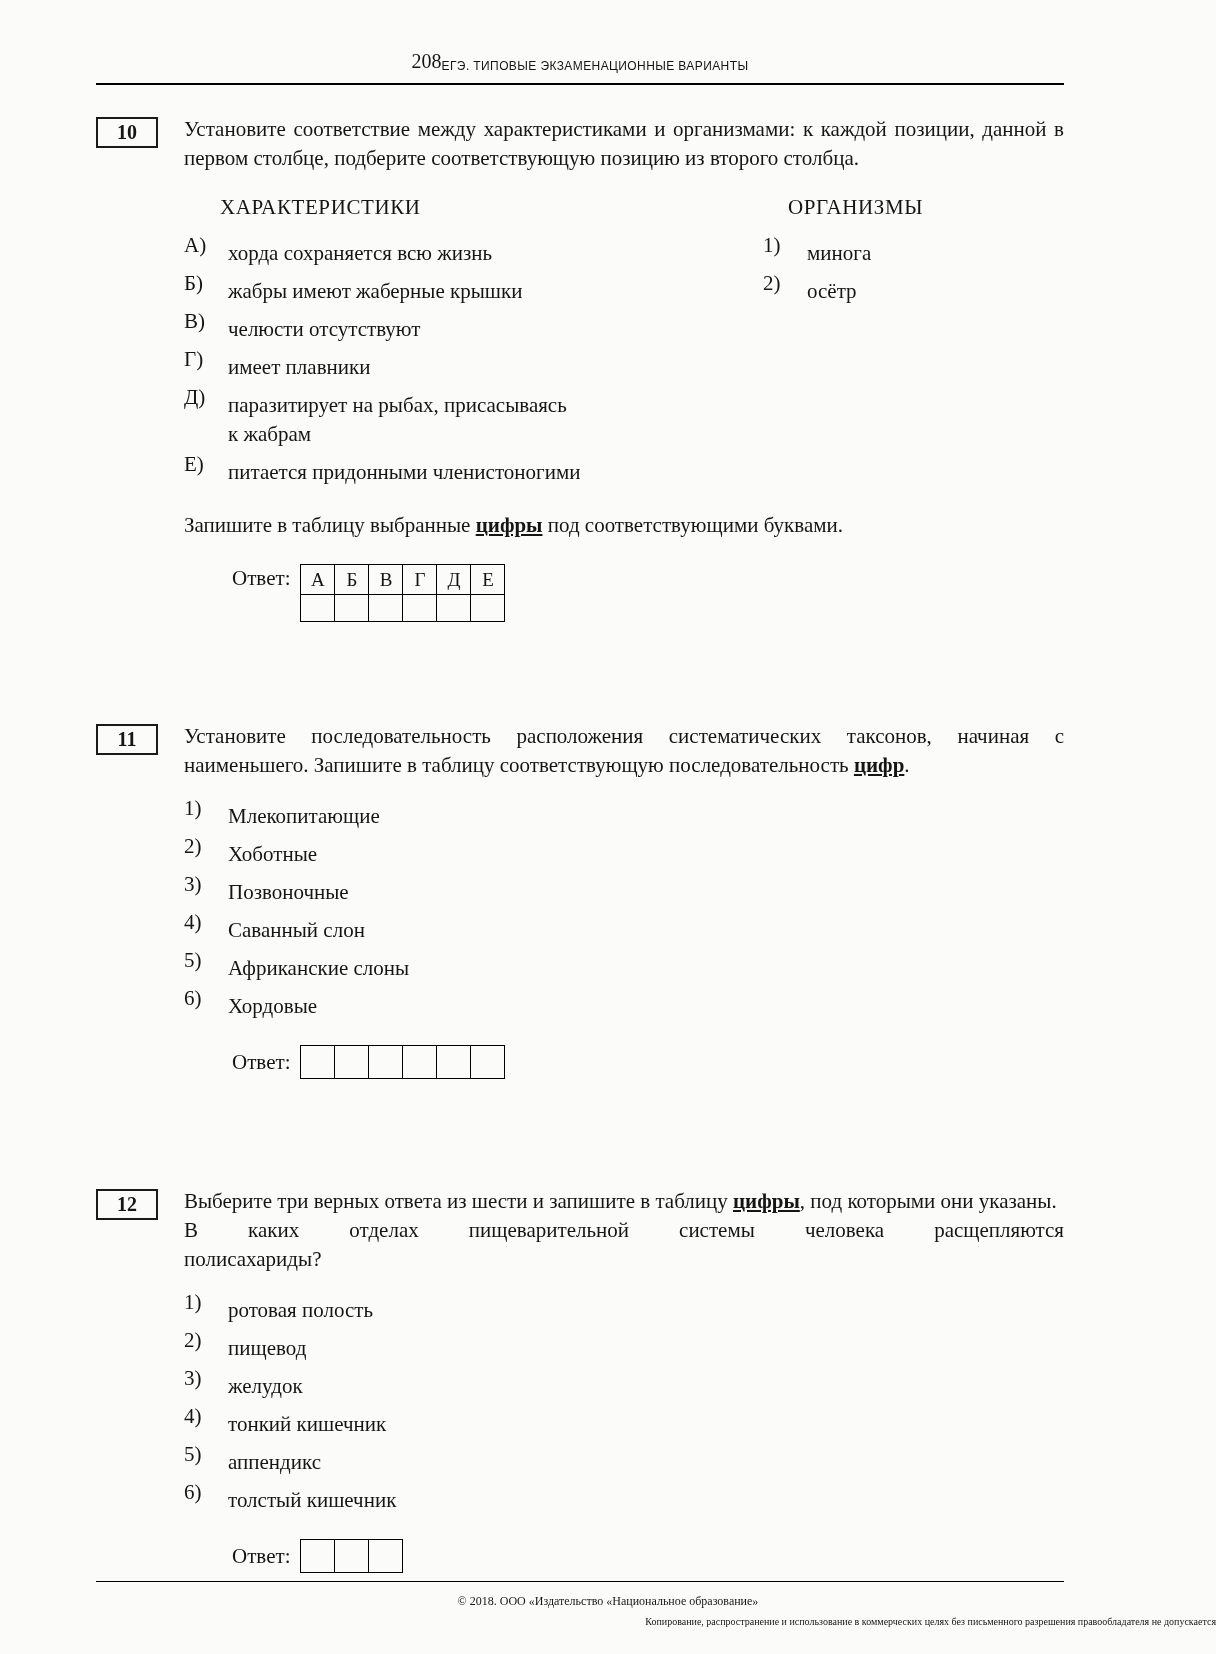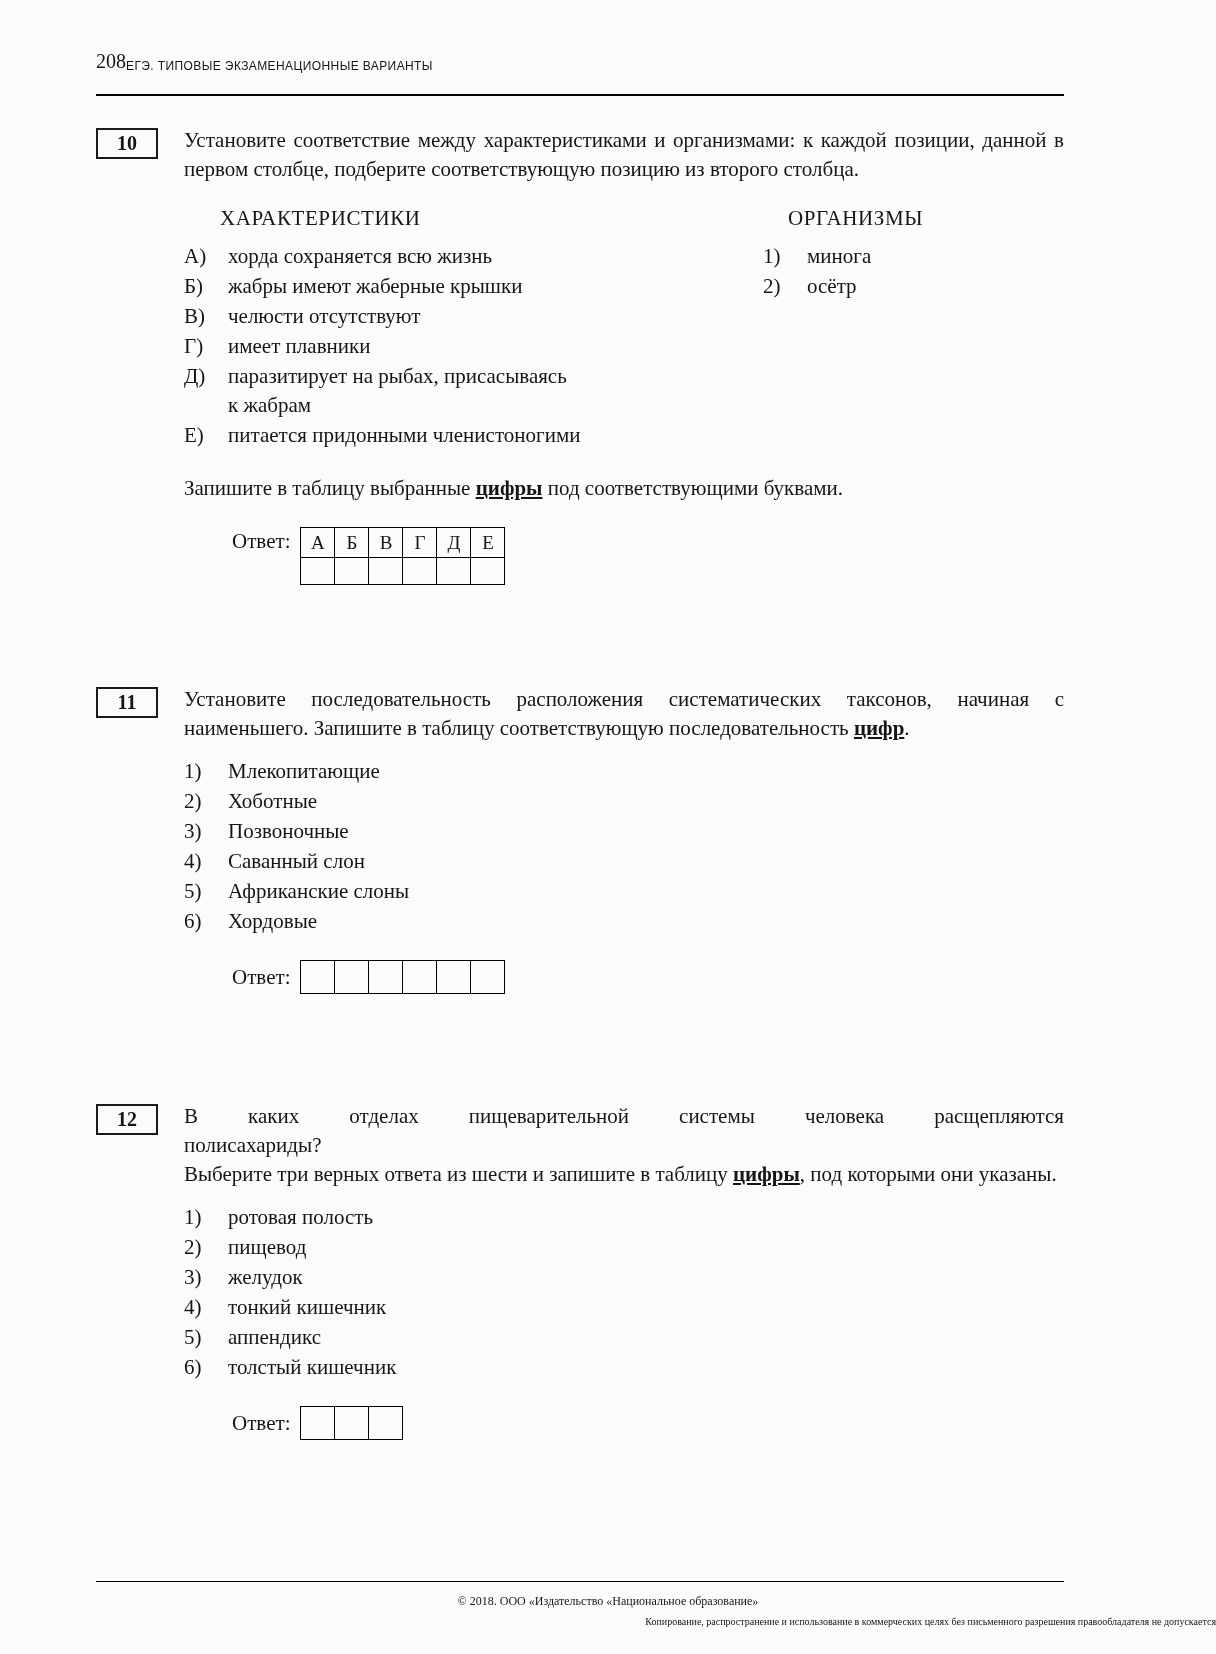--- a/index.html
+++ b/index.html
@@ -11,22 +11,22 @@
     color: #151515;
   }
   .page {
     width: 1216px; height: 1654px;
     display: flex; flex-direction: column;
     padding: 50px 0 22px;
   }
   .content { padding-left: 96px; padding-right: 152px; }
 
   .page-header {
-    display: flex; justify-content: flex-start; align-items: flex-end;
-    border-bottom: 2.5px solid #000; padding-bottom: 21px;
+    display: flex; justify-content: center; align-items: flex-end;
+    border-bottom: 2.5px solid #000; padding-bottom: 10px;
   }
   .page-number { font-size: 20px; }
   .page-title {
     font-family: "Liberation Sans", sans-serif;
     font-size: 12px; letter-spacing: 0.4px;
   }
 
   .question { display: flex; align-items: flex-start; }
   .q10 { margin-top: 30px; }
   .q11 { margin-top: 100px; }
@@ -46,21 +46,21 @@
 
   .match-cols { display: flex; margin-top: 20px; }
   .match-left { flex: none; width: 579px; }
   .match-right { flex: none; }
   .col-header { margin-bottom: 9px; letter-spacing: 0.6px; }
   .col-header.left { margin-left: 36px; }
   .col-header.right { margin-left: 25px; }
 
   .item { display: flex; margin: 1px 0; }
   .item .marker { flex: none; width: 44px; }
-  .item .text { white-space: pre-line; }
+  .item .text { white-space: pre-line; margin-top: 8px; }
 
   .instruction { margin-top: 23px; }
 
   .answer-row { display: flex; align-items: flex-start; margin-top: 24px; }
   .answer-row.center { align-items: center; }
   .answer-label { margin-right: 10px; margin-left: 48px; }
   .answer-table { border-collapse: collapse; }
   .answer-table td {
     border: 1.5px solid #000;
     width: 34px; height: 29px;
@@ -219,25 +219,25 @@
           </table>
         </div>
       </div>
     </section>
 
     <section class="question q12">
       <div class="q-num-box">
         <span>12</span>
       </div>
       <div class="q-body">
-        <p class="para preline-justify">В каких отделах пищеварительной системы человека расщепляются
-полисахариды?</p>
         <p class="para">
           <span>Выберите три верных ответа из шести и запишите в таблицу </span><span class="emph">цифры</span><span>, под которыми они указаны.</span>
         </p>
+        <p class="para preline-justify">В каких отделах пищеварительной системы человека расщепляются
+полисахариды?</p>
 
         <div class="list">
           <div class="item">
             <span class="marker">1)</span>
             <span class="text">ротовая полость</span>
           </div>
           <div class="item">
             <span class="marker">2)</span>
             <span class="text">пищевод</span>
           </div>

